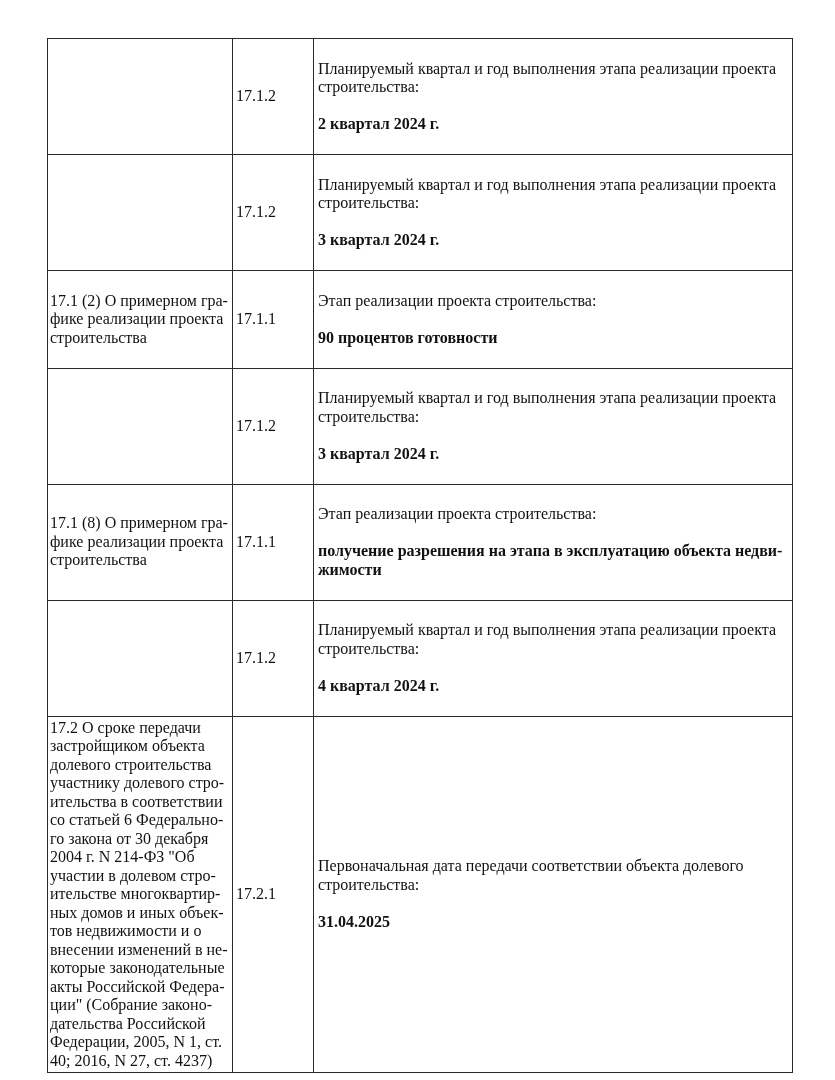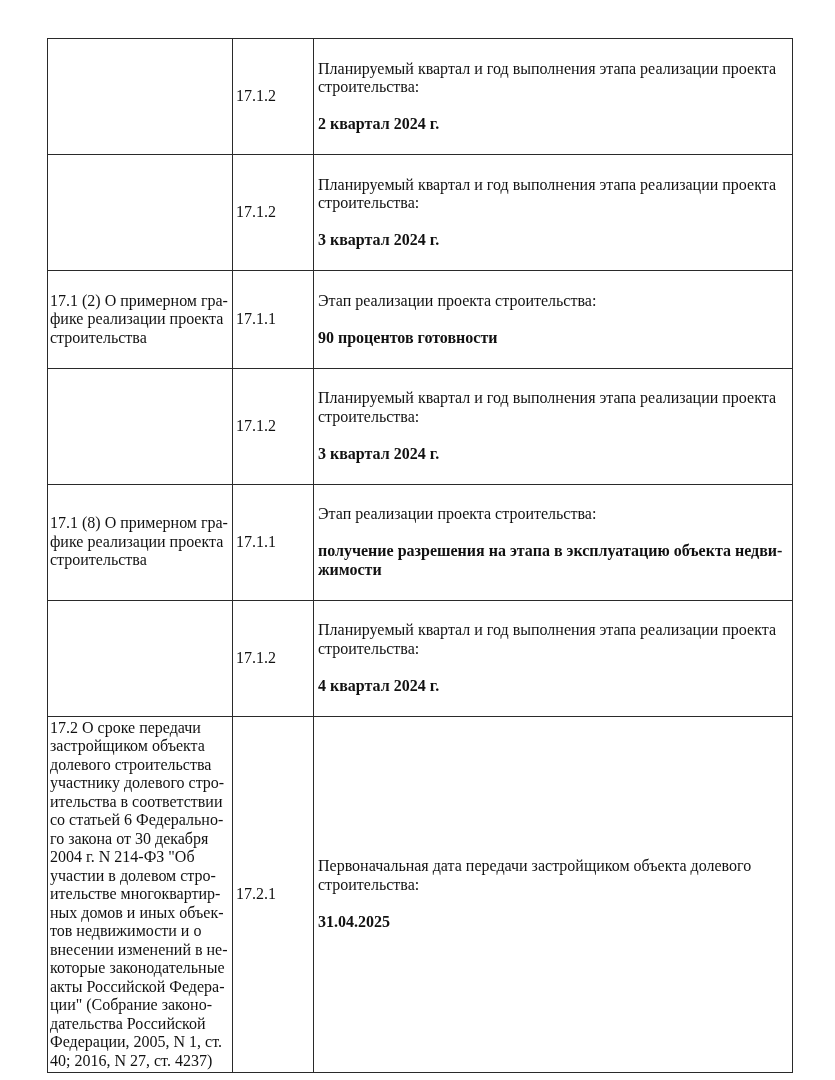--- a/index.html
+++ b/index.html
@@ -122,21 +122,21 @@
 тов недвижимости и о
 внесении изменений в не-
 которые законодательные
 акты Российской Федера-
 ции" (Собрание законо-
 дательства Российской
 Федерации, 2005, N 1, ст.
 40; 2016, N 27, ст. 4237)</td>
         <td class="c2">17.2.1</td>
         <td class="c3">
-          <div class="lbl">Первоначальная дата передачи застройщиком объекта долевого
+          <div class="lbl">Первоначальная дата передачи соответствии объекта долевого
 строительства:</div>
           <div class="val">31.04.2025</div>
         </td>
       </tr>
 
     </tbody>
   </table>
 </div>
 
 </body></html>

